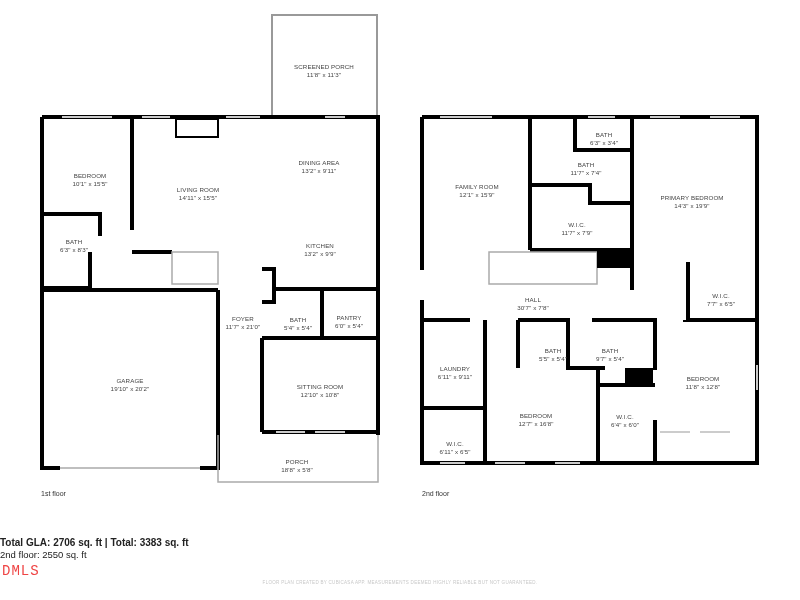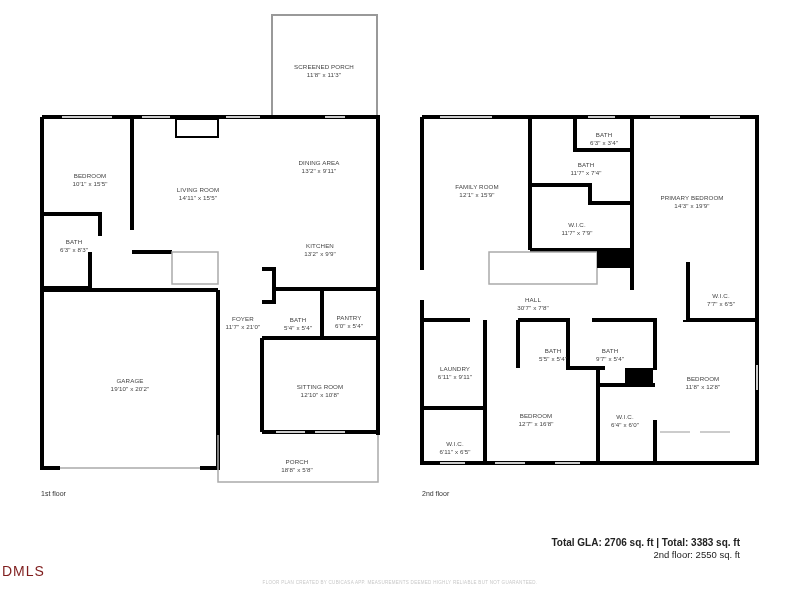--- a/index.html
+++ b/index.html
@@ -2,25 +2,25 @@
 <html><head>
 <meta charset="utf-8">
 <style>
   html, body { margin:0; padding:0; background:#ffffff; }
   body { width:800px; height:600px; position:relative; overflow:hidden; font-family:"Liberation Sans", sans-serif; }
   svg.plan { position:absolute; left:0; top:0; }
   .lbl { position:absolute; text-align:center; color:#444; font-size:6.2px; line-height:8px; transform:translateX(-50%); white-space:nowrap; letter-spacing:0.1px; }
   .lbl .nm { display:block; }
   .lbl .dm { display:block; }
   .floorlbl { position:absolute; font-size:7px; color:#333; }
-  .summary { position:absolute; left:0; width:740px; top:537px; text-align:right; color:#222; }
+  .summary { position:absolute; left:0; width:740px; top:537px; text-align:left; color:#222; }
   .summary .t1 { font-weight:bold; font-size:10px; line-height:12px; }
   .summary .t2 { font-size:9.5px; line-height:11px; }
   .disclaimer { position:absolute; left:0; width:800px; top:580px; text-align:center; font-size:4.5px; color:#c8c8c8; letter-spacing:0.3px; }
-  .mls { position:absolute; left:2px; top:563px; font-size:14px; color:#7f1d1d; font-family:Liberation Sans, sans-serif; letter-spacing:1px; }
+  .mls { position:absolute; left:2px; top:563px; font-size:14px; color:#ef4444; font-family:Liberation Mono, monospace; letter-spacing:1px; }
 </style>
 </head>
 <body>
 
 <svg class="plan" width="800" height="600" viewBox="0 0 800 600">
   <g fill="none" stroke="#000" stroke-width="4">
 
     <rect x="272" y="15" width="105" height="102" stroke="#999" stroke-width="2"></rect>
 
     <polyline points="42,117 42,468 60,468"></polyline>

